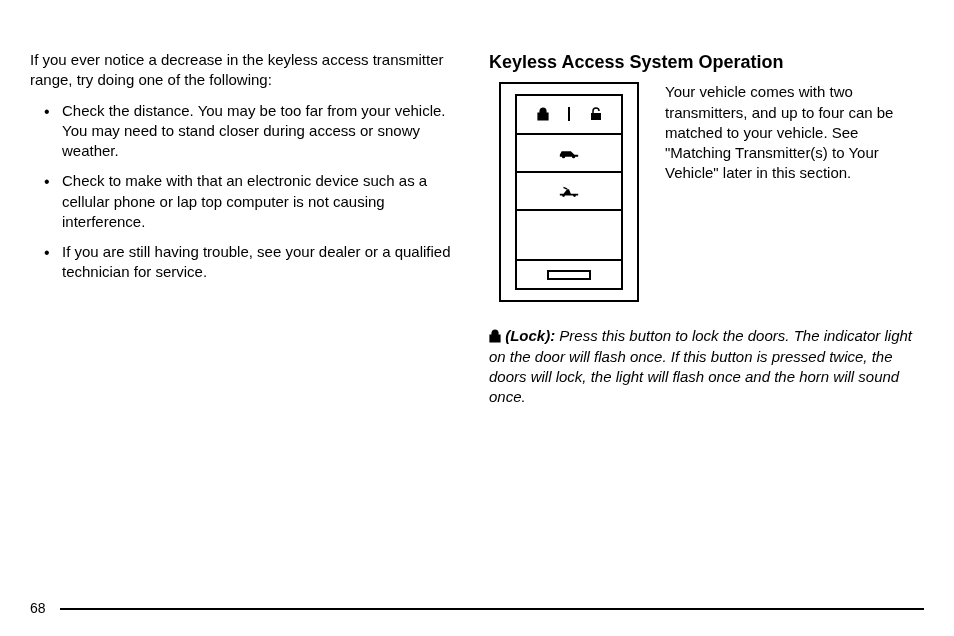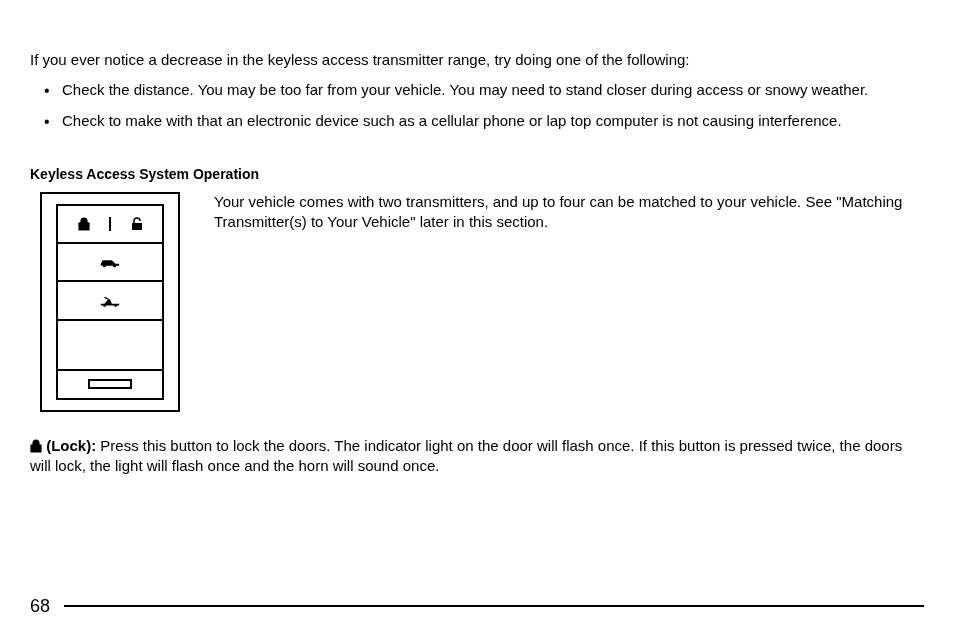--- a/index.html
+++ b/index.html
@@ -10,50 +10,49 @@
     line-height: 1.35;
     color: #000;
     width: 954px;
     height: 636px;
     position: relative;
     padding: 50px 30px 20px 30px;
   }
   .columns {
     display: flex;
     gap: 24px;
-    flex-direction: column;
   }
   .col {
     flex: 1;
   }
   .intro { margin-bottom: 10px; }
   ul { list-style: none; padding-left: 32px; }
   ul li { position: relative; margin-bottom: 10px; }
   ul li::before {
     content: "•";
     position: absolute;
     left: -18px;
     top: 0;
     font-size: 16px;
   }
   .italic { font-style: italic; }
   h2.section-head {
-    font-size: 14px;
+    font-size: 18px;
     font-weight: bold;
     margin-bottom: 8px;
   }
   .right-intro { margin-bottom: 14px; }
   .figrow {
     display: flex;
-    gap: 24px;
+    gap: 16px;
     margin-bottom: 24px;
   }
   .fob-wrap { width: 160px; flex-shrink:0; }
   .figtext { flex: 1; }
-  .lock-para { margin-top: 6px; }
+  .lock-para { margin-top: 6px; font-style: italic; }
 
   
   .fob {
     width: 140px;
     height: 220px;
     margin: 0 auto;
   }
   .fob-outer {
     border: 2px solid #000;
     width: 100%; height: 100%;
@@ -87,37 +86,38 @@
     width:44px; height:10px; border:2px solid #000;
   }
 
   .footer {
     position:absolute;
     bottom:18px;
     left:30px; right:30px;
     display:flex;
     align-items:center;
   }
-  .page-num { font-size:18px; margin-right:14px;text-align:center; }
+  .page-num { font-size:14px; margin-right:14px;text-align:center; }
   .footer-line {
     flex:1; height:2px; background:#000;
   }
   svg.icon { width:22px; height:14px; }
   svg.lockicon { width:12px; height:14px; vertical-align:-2px; }
 </style>
 </head>
 <body>
 
 <div class="columns">
 
   <div class="col">
     <p class="intro">If you ever notice a decrease in the keyless access transmitter range, try doing one of the following:</p>
     <ul>
       <li>Check the distance. You may be too far from your vehicle. You may need to stand closer during access or snowy weather.</li>
       <li>Check to make with that an electronic device such as a cellular phone or lap top computer is not causing interference.</li>
+      <li>If you are still having trouble, see your dealer or a qualified technician for service.</li>
     </ul>
   </div>
 
   <div class="col">
     <h2 class="section-head">Keyless Access System Operation</h2>
 
     <div class="figrow">
       <div class="fob-wrap">
         <div class="fob">
           <div class="fob-outer">

